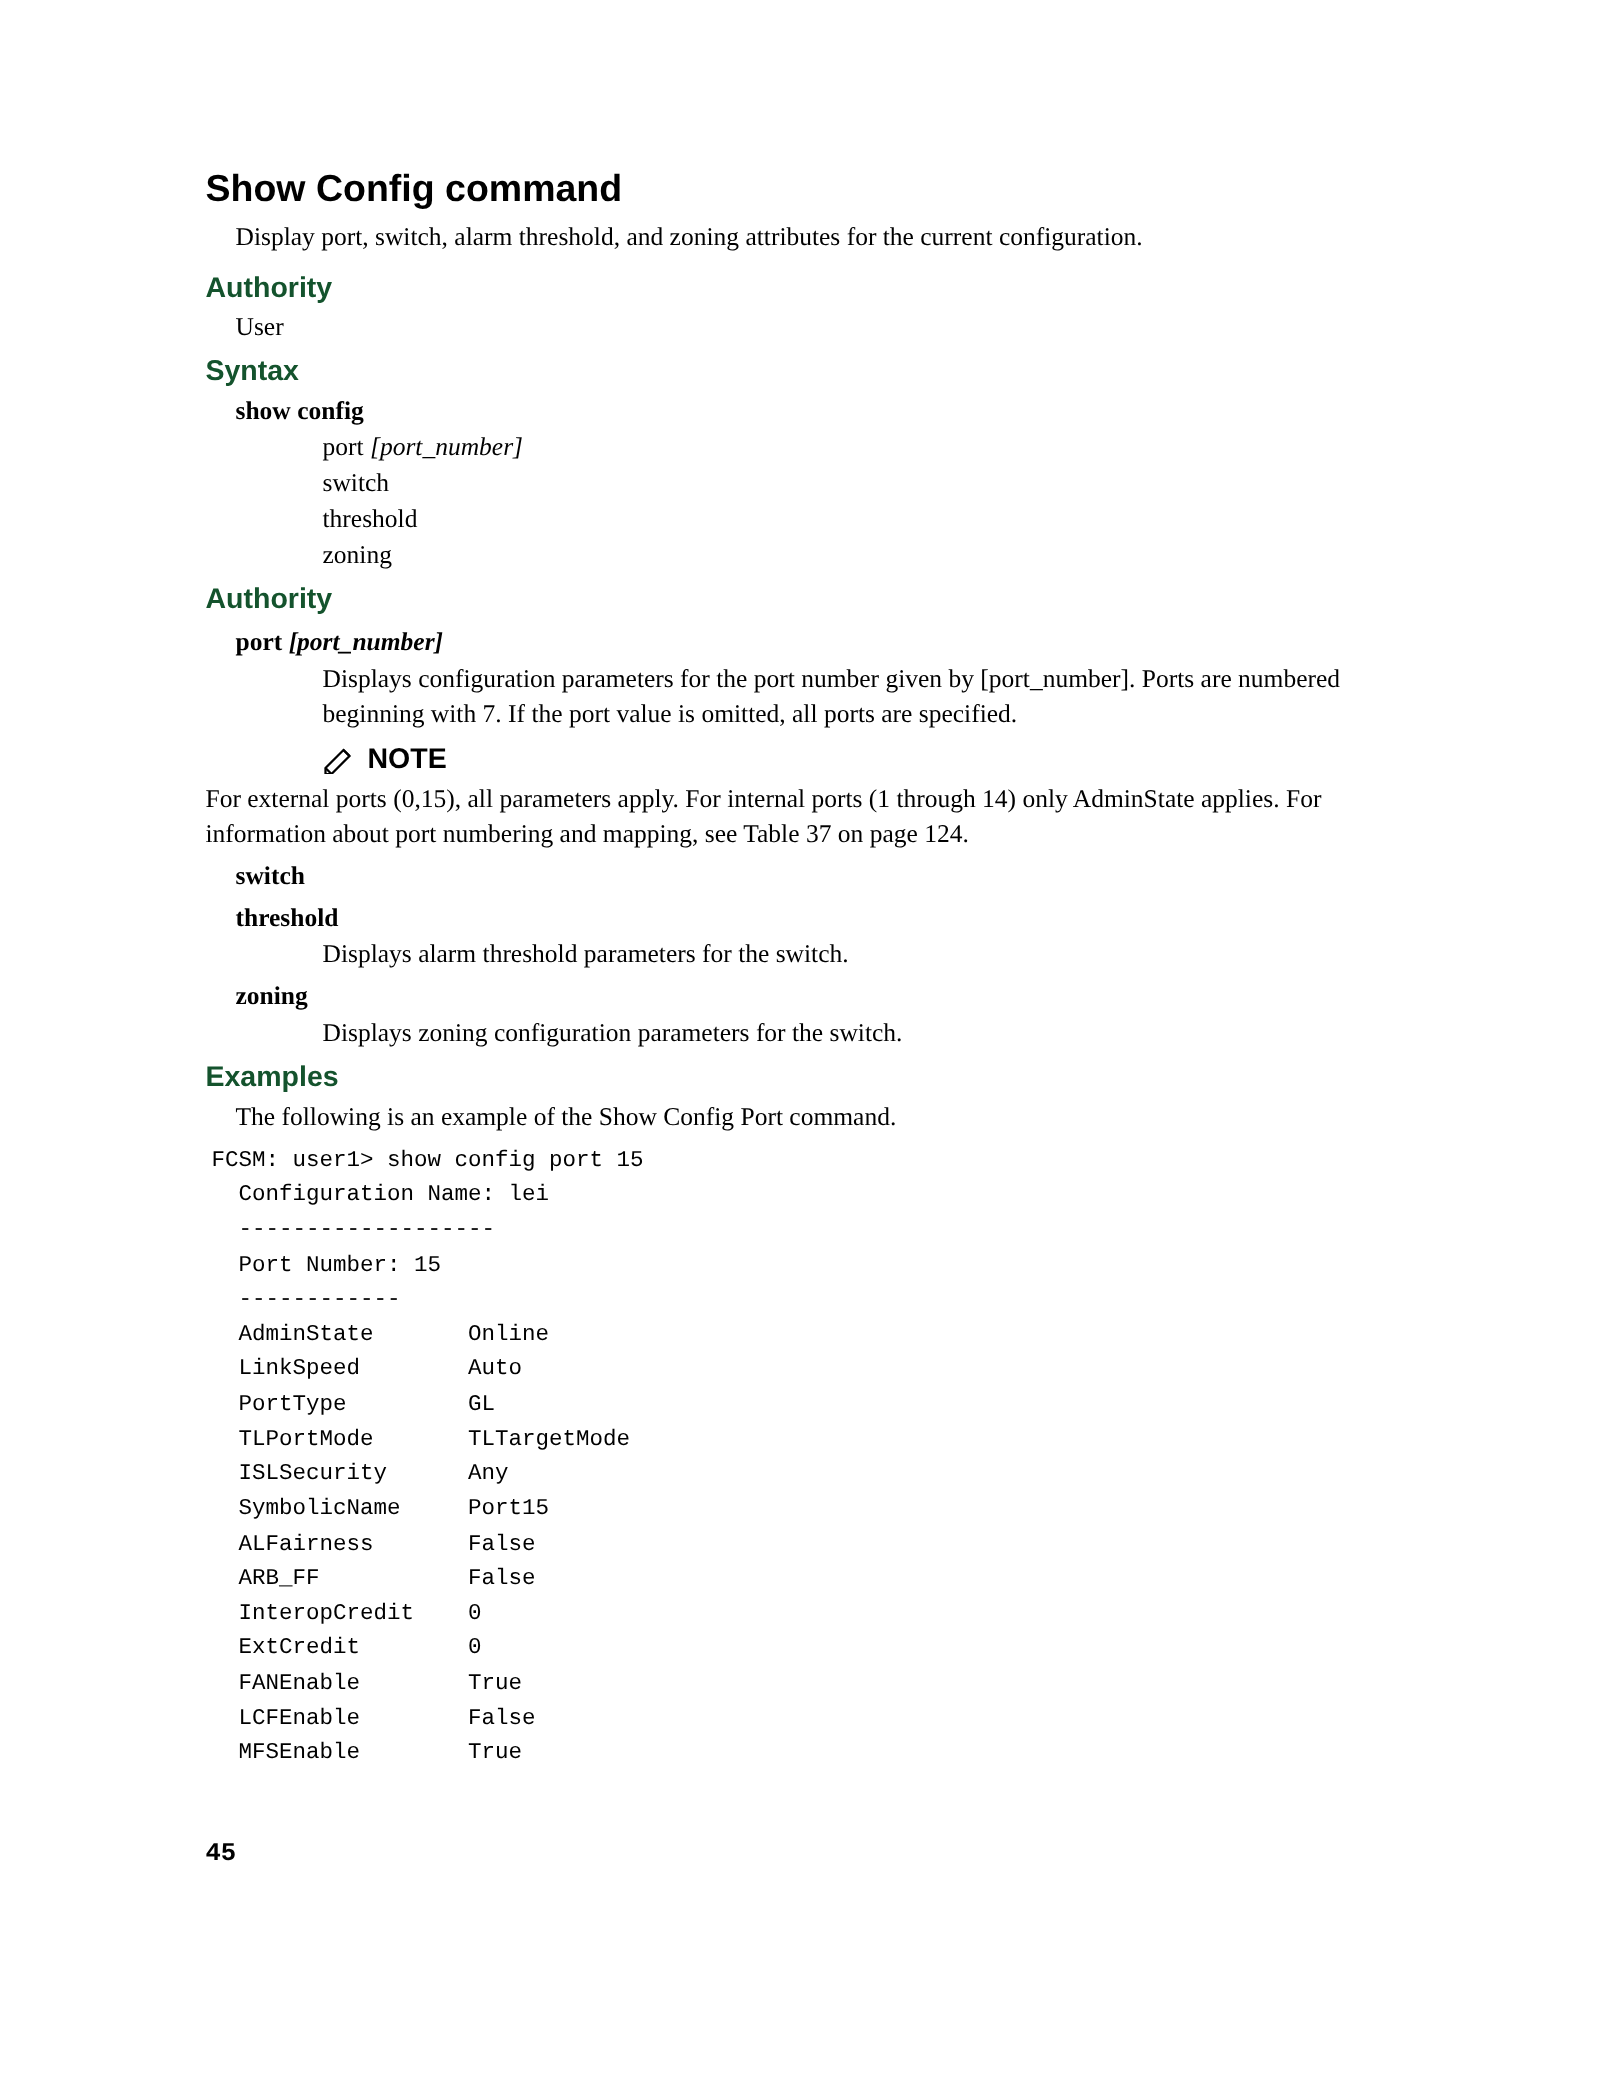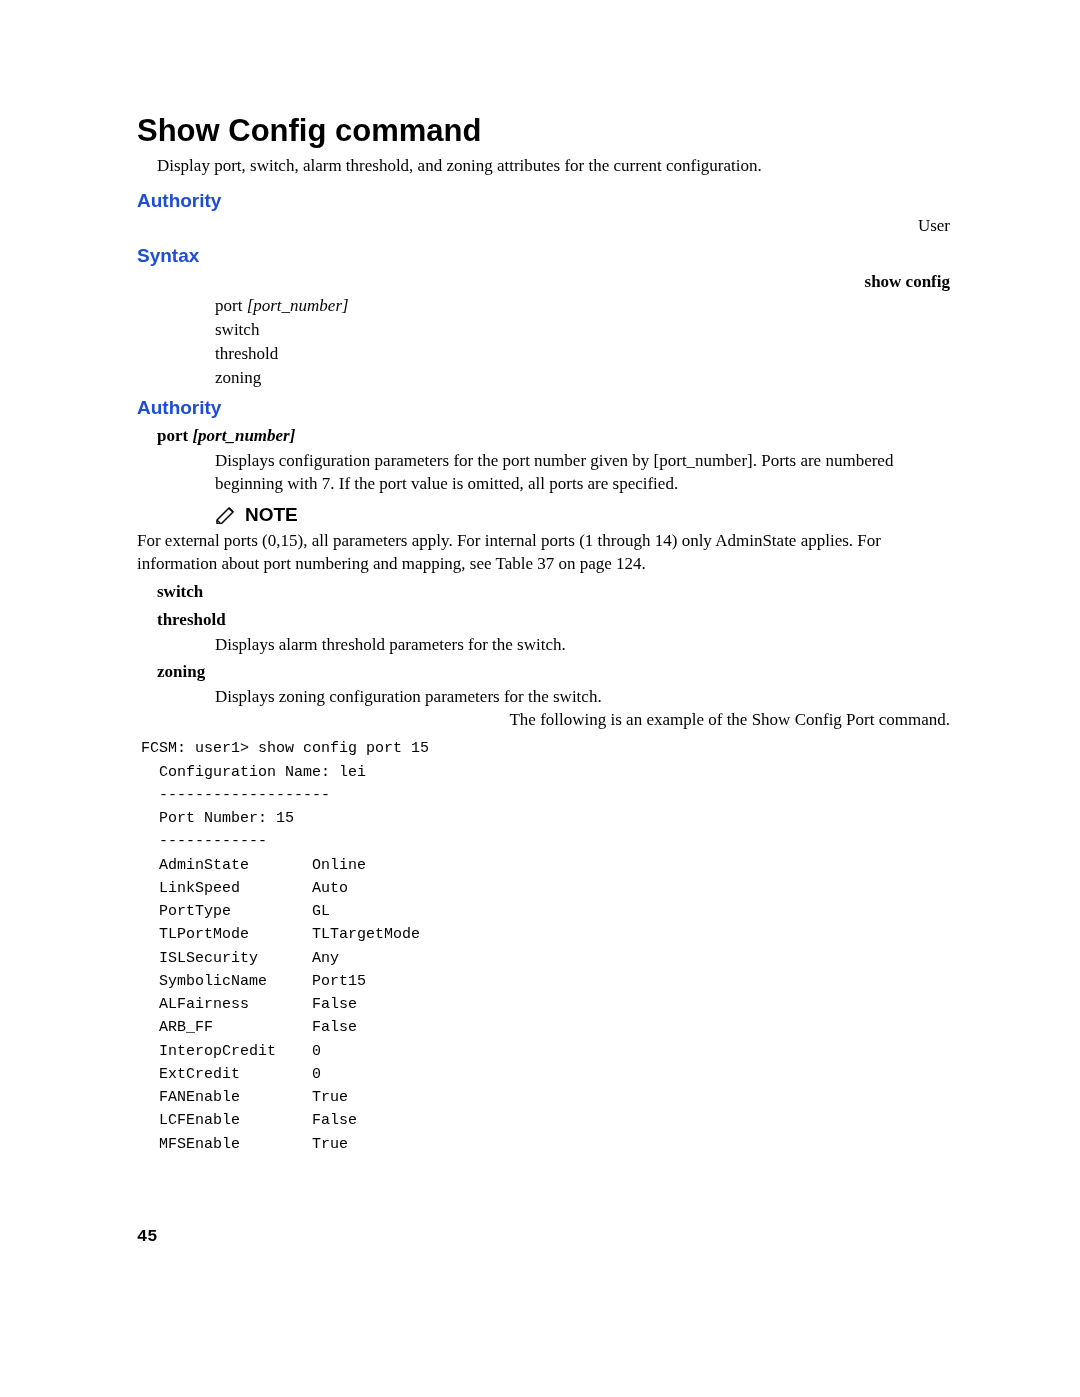--- a/index.html
+++ b/index.html
@@ -15,34 +15,34 @@
     position: relative;
     box-sizing: border-box;
     line-height: 1.35;
   }
   .page {
     padding: 110px 130px 0 137px;
   }
   h1.title {
     font-family: Arial, Helvetica, sans-serif;
     font-weight: bold;
-    font-size: 31px;
+    font-size: 25px;
     margin: 0 0 3px 0;
   }
   .lead {
     margin: 0 0 10px 20px;
   }
   h2.section {
     font-family: Arial, Helvetica, sans-serif;
     font-weight: bold;
     font-size: 19px;
-    color: #1d4ed8;
+    color: #14532d;
     margin: 5px 0 2px 0;
   }
-  .indent1 { margin-left: 20px; text-align: right; }
+  .indent1 { margin-left: 20px; }
   .syntax-list { margin-left: 78px; }
   .syntax-list div { margin: 1px 0; }
   .bold { font-weight: bold; }
   .ital { font-style: italic; }
   .kw-term { font-weight: bold; margin-left: 20px; margin-top: 5px; }
   .kw-body { margin-left: 78px; margin-top: 2px; }
   .note-row { margin-left: 78px; margin-top: 6px; }
   .note-icon {
     display: inline-block;
     vertical-align: middle;
@@ -109,20 +109,21 @@
   <div class="note-body">For external ports (0,15), all parameters apply. For internal ports (1 through 14) only AdminState applies. For information about port numbering and mapping, see Table 37 on page 124.</div>
 
   <div class="kw-term">switch</div>
 
   <div class="kw-term">threshold</div>
   <div class="kw-body">Displays alarm threshold parameters for the switch.</div>
 
   <div class="kw-term">zoning</div>
   <div class="kw-body">Displays zoning configuration parameters for the switch.</div>
 
+  <h2 class="section">Examples</h2>
   <div class="indent1">The following is an example of the Show Config Port command.</div>
   <pre class="code">FCSM: user1&gt; show config port 15
   Configuration Name: lei
   -------------------
   Port Number: 15
   ------------
   AdminState       Online
   LinkSpeed        Auto
   PortType         GL
   TLPortMode       TLTargetMode

